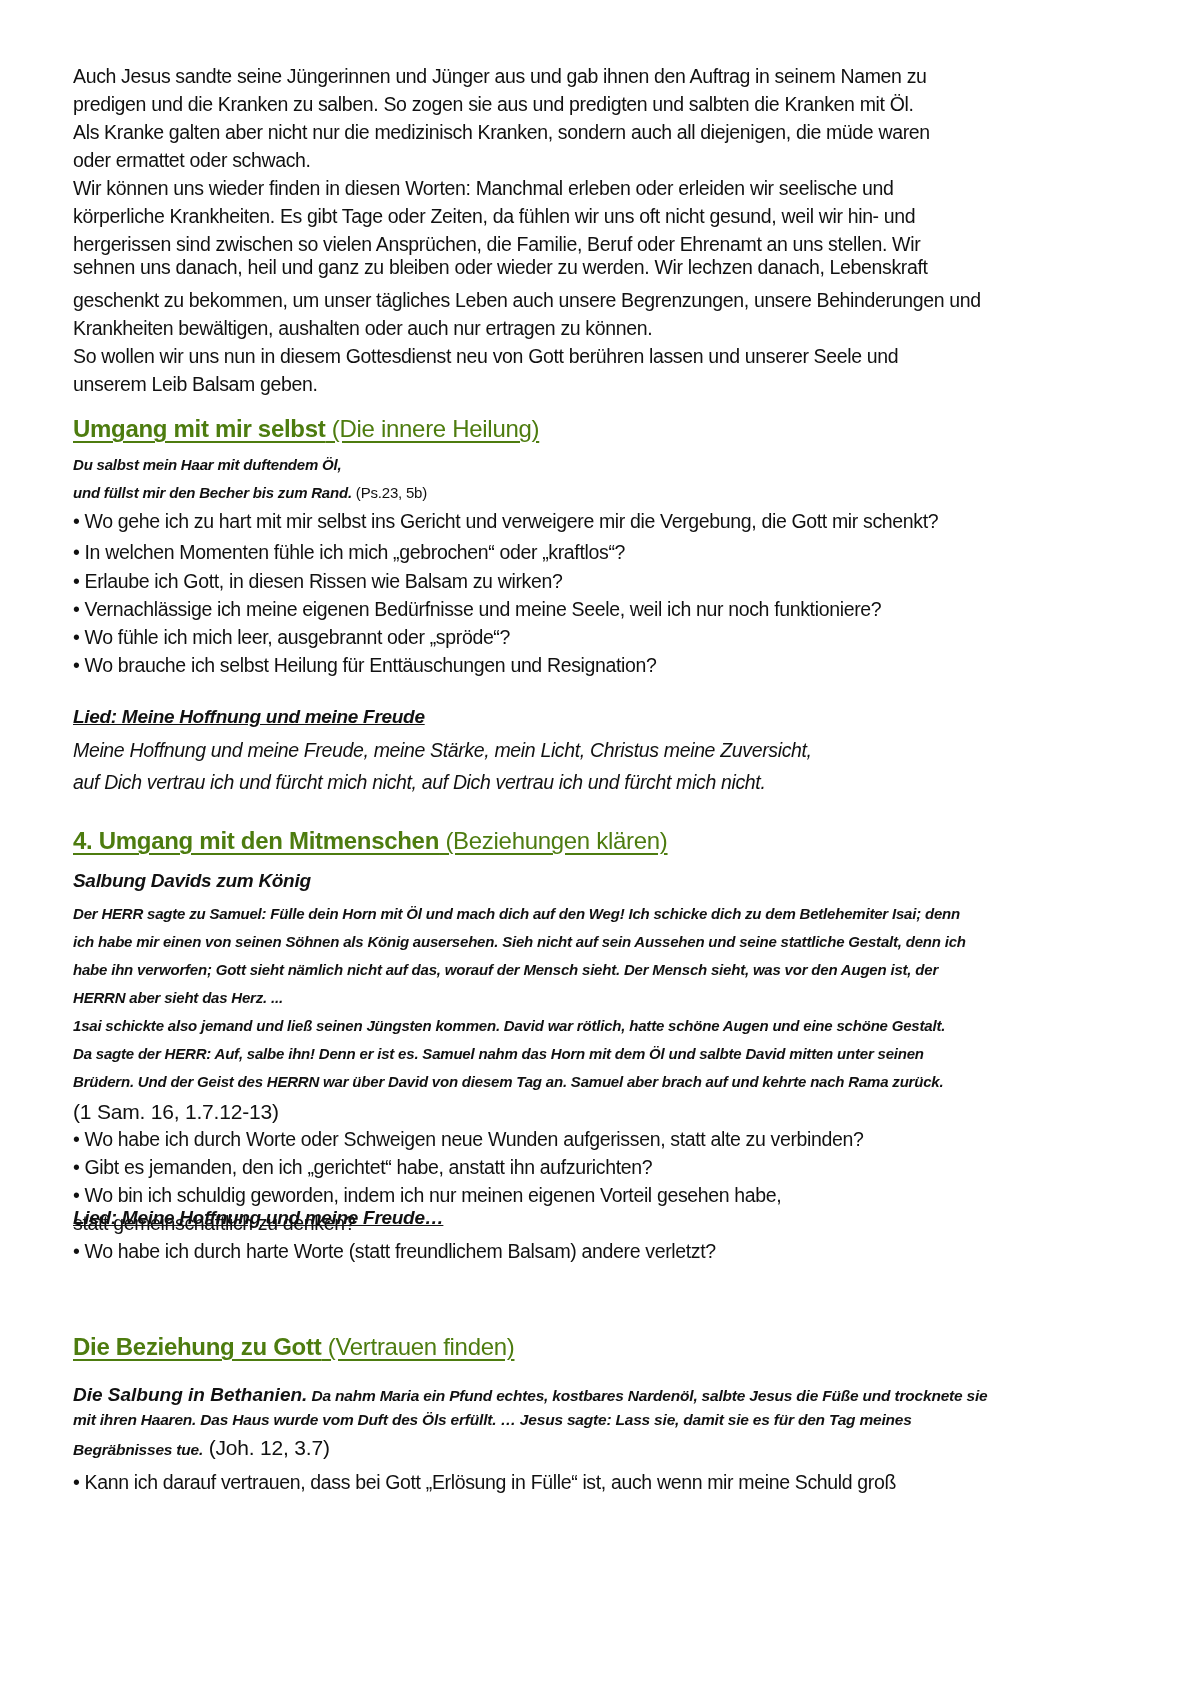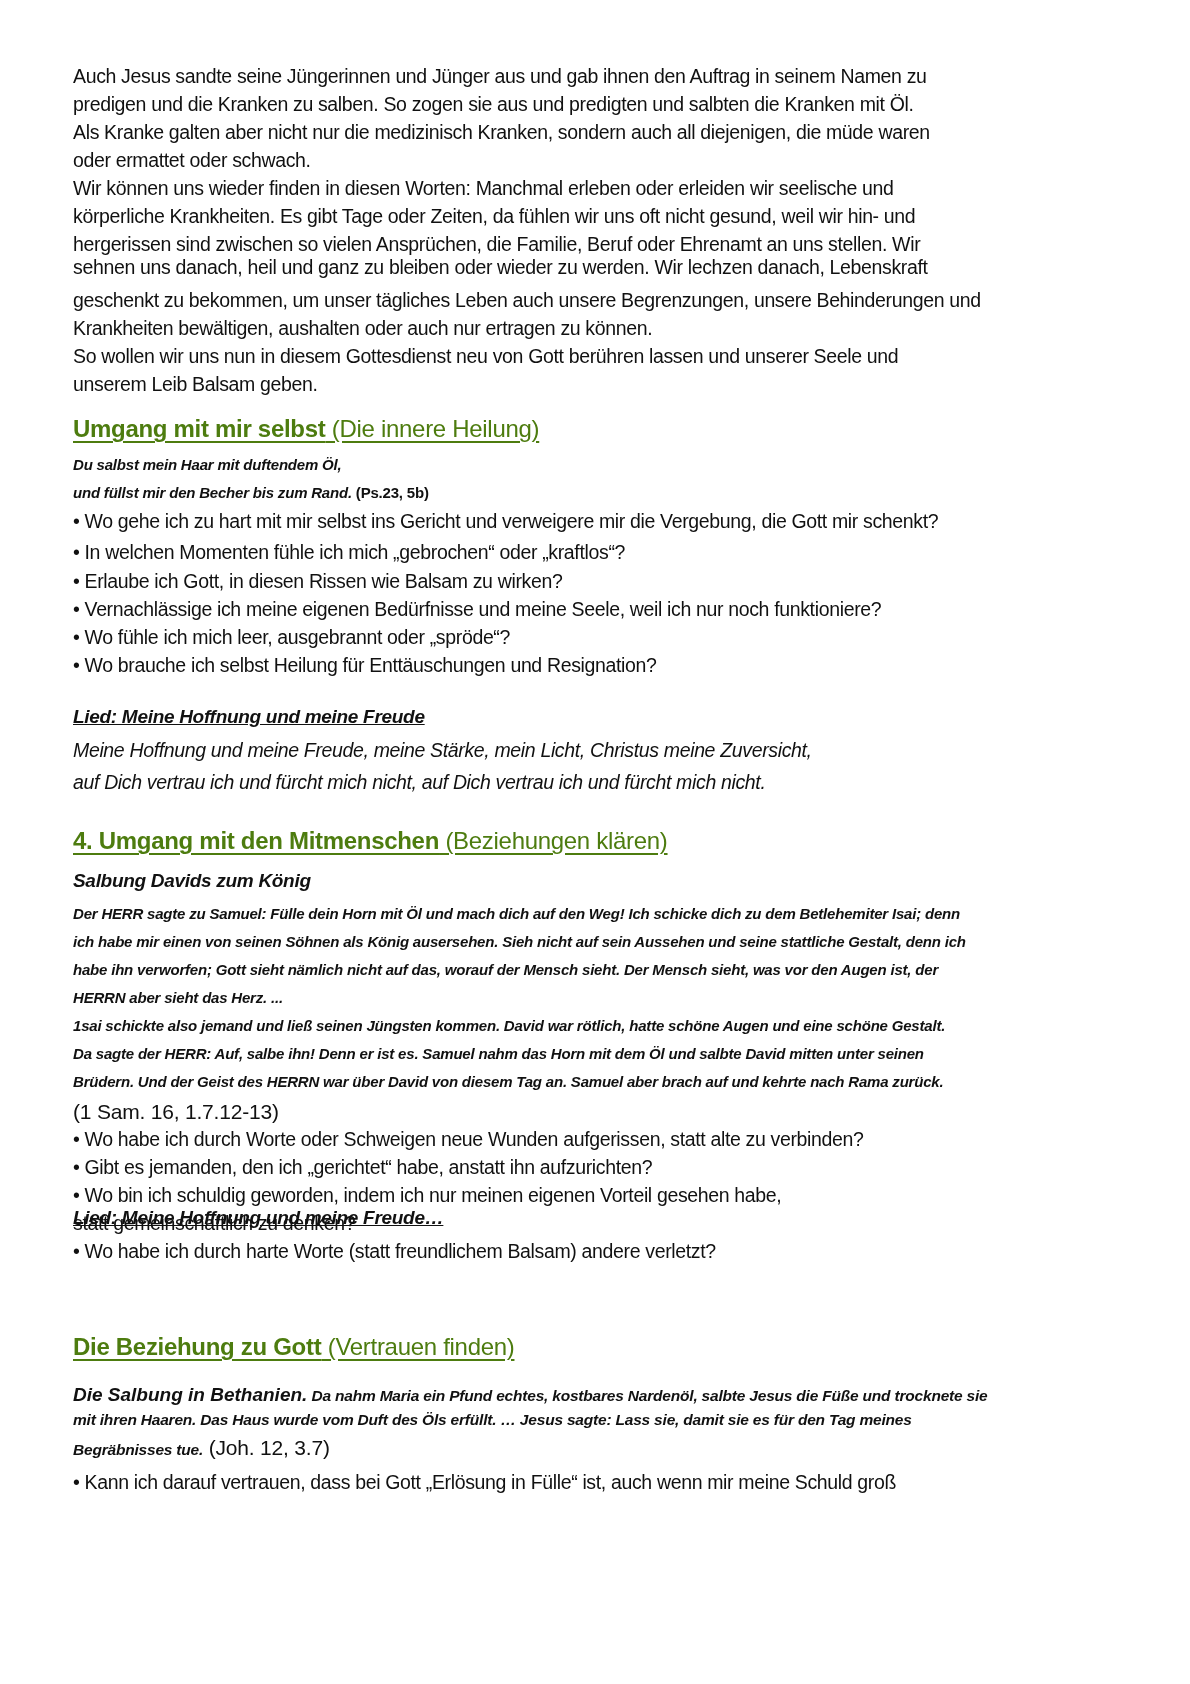--- a/index.html
+++ b/index.html
@@ -8,21 +8,21 @@
     font-family: "Liberation Sans", "DejaVu Sans", sans-serif;
     color: #111111;
   }
   .page { position: absolute; left: 73px; top: 0; width: 1060px; }
   .ln { position: absolute; left: 0; white-space: nowrap; }
   .body-l { font-size: 19.5px; letter-spacing: -0.35px; }
   .h { font-size: 24px; color: #4d7c0f; text-decoration: underline; text-decoration-thickness: 2px; text-underline-offset: 4px; letter-spacing: -0.3px; }
   .h b { font-weight: bold; }
   .h span.n { font-weight: normal; }
   .quote { font-size: 15px; font-style: italic; font-weight: bold; letter-spacing: -0.2px; }
-  .quote .ref { font-style: normal; font-weight: bold; margin-top: 16px; }
+  .quote .ref { font-style: normal; font-weight: normal; margin-top: 16px; }
   .lied { font-size: 19px; font-style: italic; font-weight: bold; text-decoration: underline; letter-spacing: -0.3px; }
   .song { font-size: 19.5px; font-style: italic; letter-spacing: -0.35px; }
   .sub { font-size: 19px; font-style: italic; font-weight: bold; letter-spacing: -0.3px; }
   .bullet { font-size: 19.5px; letter-spacing: -0.35px; }
   .ref-l { font-size: 21px; letter-spacing: -0.2px; }
   .beth-title { font-size: 19px; font-style: italic; font-weight: bold; }
   .beth { font-size: 15.5px; font-style: italic; font-weight: bold; letter-spacing: -0.2px; }
 </style>
 </head>
 <body>

